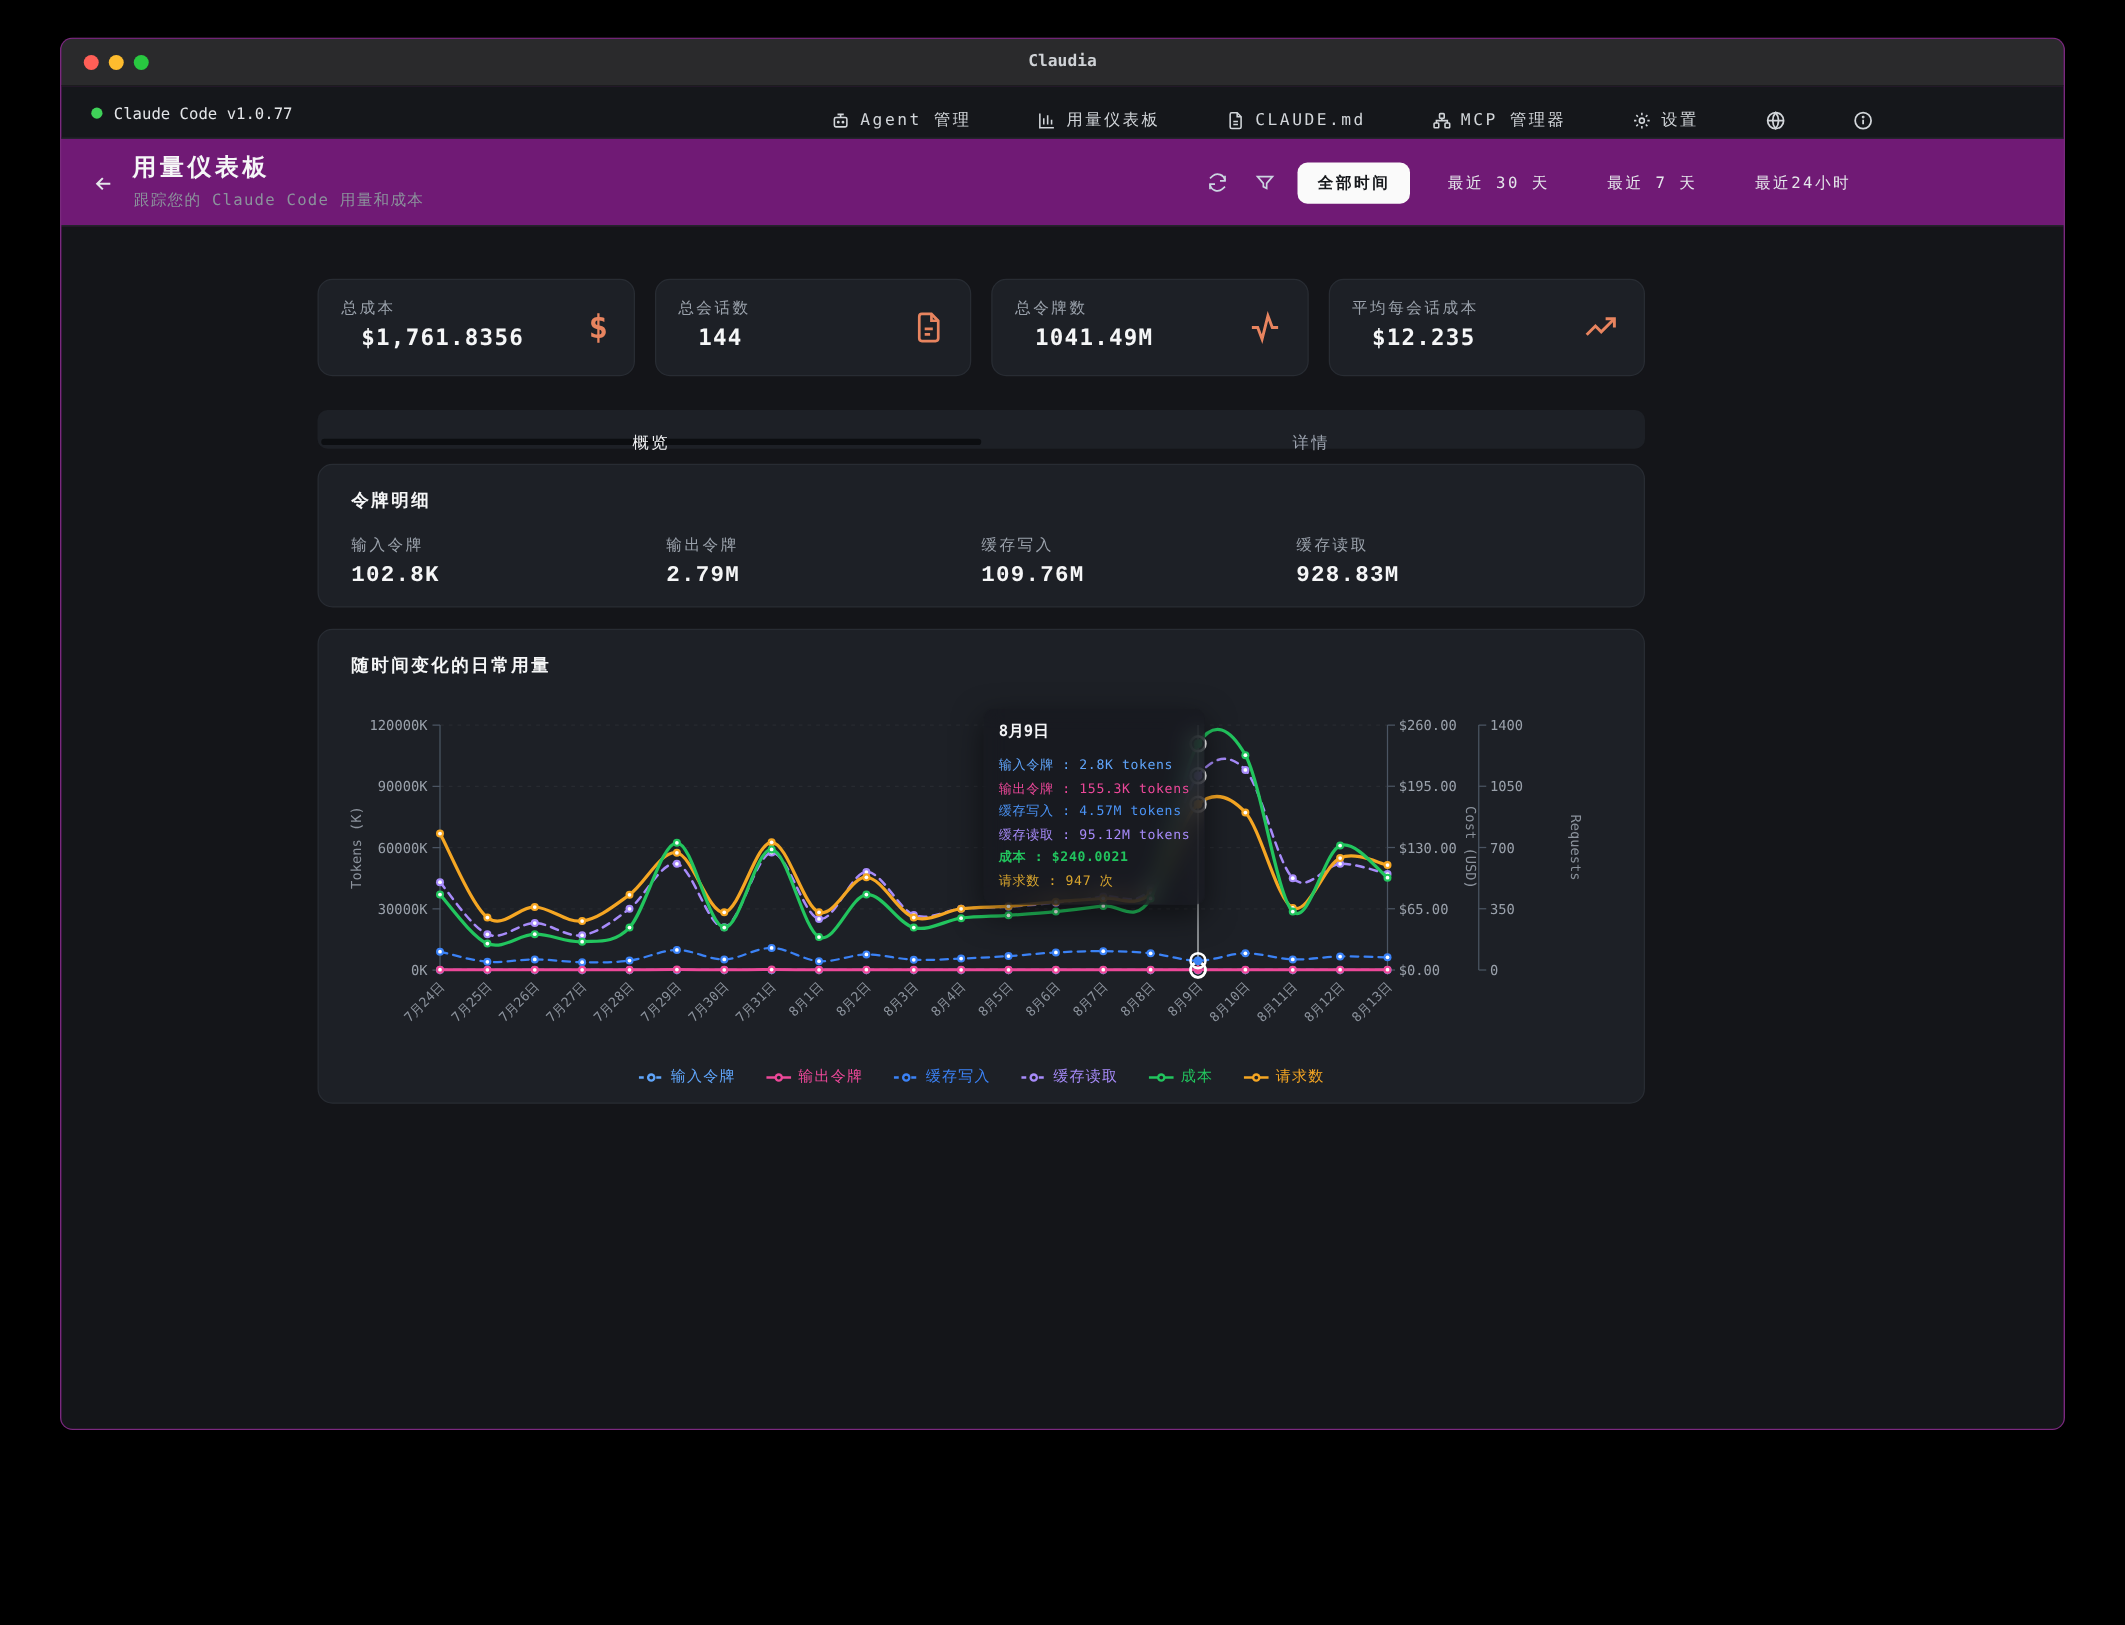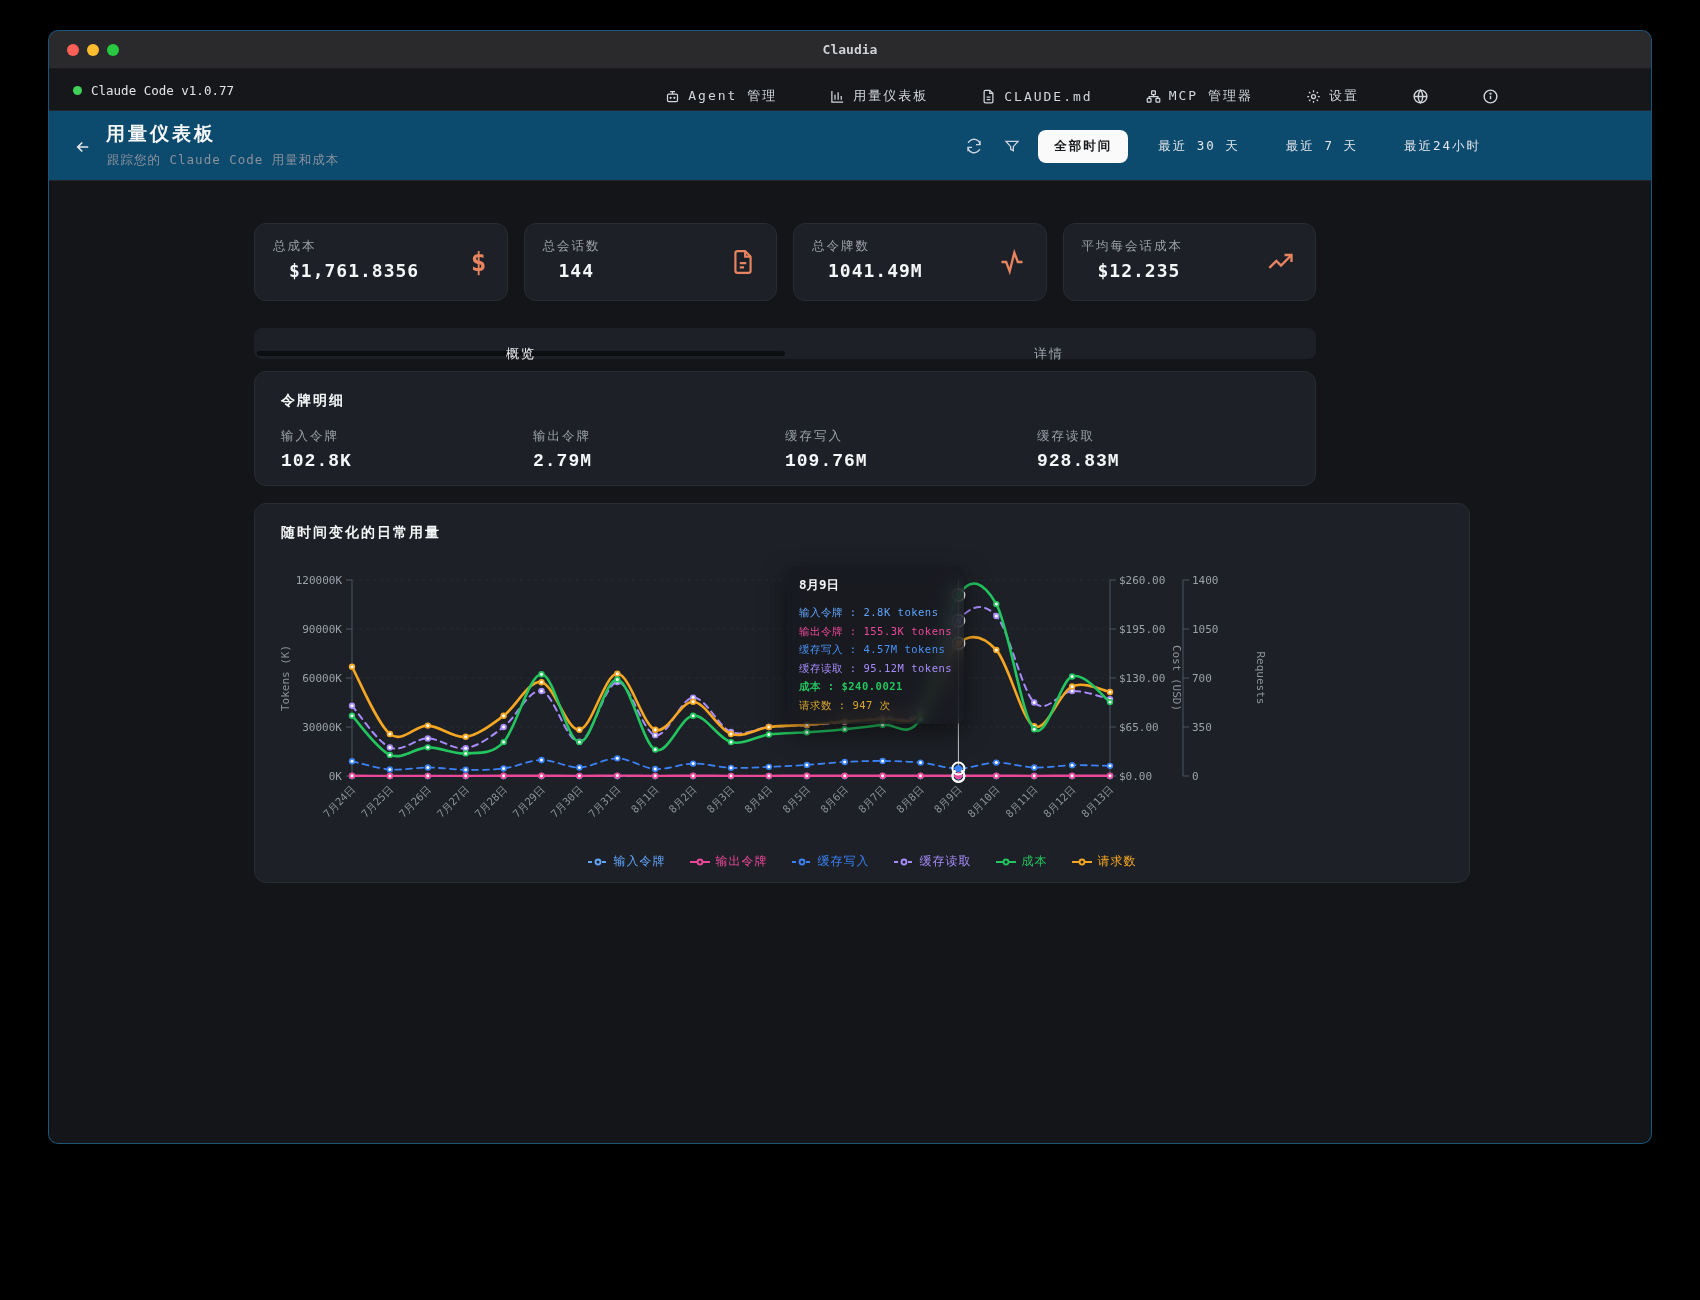--- a/index.html
+++ b/index.html
@@ -1,20 +1,20 @@
 <!DOCTYPE html>
 <html><head>
 <meta charset="utf-8">
 <style>
   * { margin:0; padding:0; box-sizing:border-box; }
   html,body { width:1700px; height:1300px; background:#000; font-family:"DejaVu Sans Mono", "Liberation Sans", sans-serif; }
 
   .window {
     position:absolute; left:48px; top:30px; width:1604px; height:1114px;
-    background:#0c4a6e; border-radius:10px; overflow:hidden;
+    background:#701a75; border-radius:10px; overflow:hidden;
     border:1px solid rgba(255,255,255,0.07);
     box-shadow:0 20px 60px rgba(0,0,0,0.8);
   }
 
   
   .titlebar { position:relative; height:38px; background:#2a2a2c; border-bottom:1px solid #1c1c1e; }
   .traffic { position:absolute; left:18px; top:13px; display:flex; gap:8px; }
   .traffic span { width:12px; height:12px; border-radius:50%; display:block; }
   .tl-red { background:#ff5f57; } .tl-yellow { background:#febc2e; } .tl-green { background:#28c840; }
   .win-title { position:absolute; left:0; right:0; top:0; height:38px; line-height:38px; text-align:center;
@@ -57,21 +57,21 @@
   .tab-active { background:#0c0e11; color:#f3f4f6; }
 
   .tokens-card { position:absolute; left:205px; top:190px; width:1062px; height:115px;
     background:#1d2026; border:1px solid #282c33; border-radius:12px; padding:20px 26px;font-family:Liberation Mono, monospace; }
   .tokens-title { color:#f5f6f7; font-size:14px; font-weight:bold; letter-spacing:2px; }
   .tokens-grid { display:flex; margin-top:18px; }
   .tokens-col { width:255px; }
   .tokens-label { color:#9aa1ab; font-size:12.5px; letter-spacing:2px; }
   .tokens-value { color:#f5f6f7; font-size:18px; font-weight:bold; margin-top:6px; letter-spacing:1px; }
 
-  .chart-card { position:absolute; left:205px; top:322px; width:1216px; height:380px;
+  .chart-card { position:absolute; left:205px; top:322px; width:1062px; height:380px;
     background:#1d2026; border:1px solid #282c33; border-radius:12px; }
   .chart-title { position:absolute; left:26px; top:20px; color:#f5f6f7; font-size:14px; font-weight:bold; letter-spacing:2px; }
   #chart-svg { position:absolute; left:10px; top:46px; }
   .legend { position:absolute; left:0; bottom:12px; width:100%; display:flex; justify-content:center; gap:24px; }
   .legend-item { display:flex; align-items:center; gap:6px; font-size:12px; letter-spacing:1px; cursor:pointer; }
 
   .tooltip { position:absolute; left:532px; top:63px; min-width:162px;
     background:rgba(22,24,30,0.72); backdrop-filter:blur(9px); -webkit-backdrop-filter:blur(9px);
     border-radius:8px; padding:10px 12px; box-shadow:0 8px 24px rgba(0,0,0,0.5); white-space:nowrap; }
   .tooltip-title { color:#f3f4f6; font-size:12.5px; font-weight:bold; margin-bottom:9px; }

